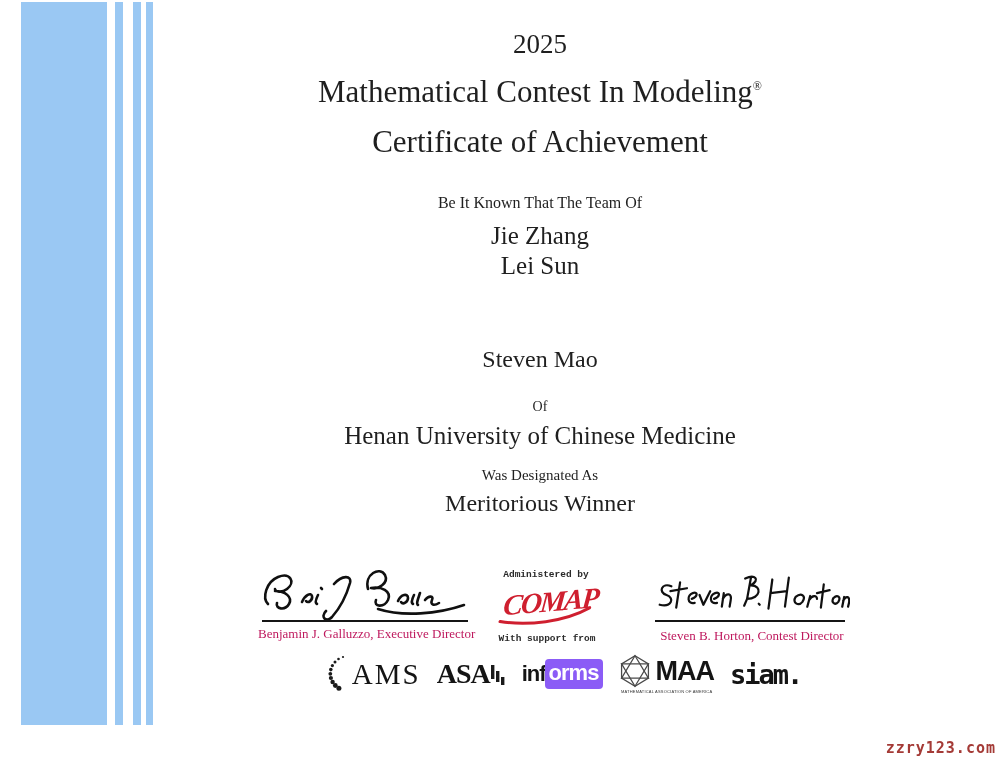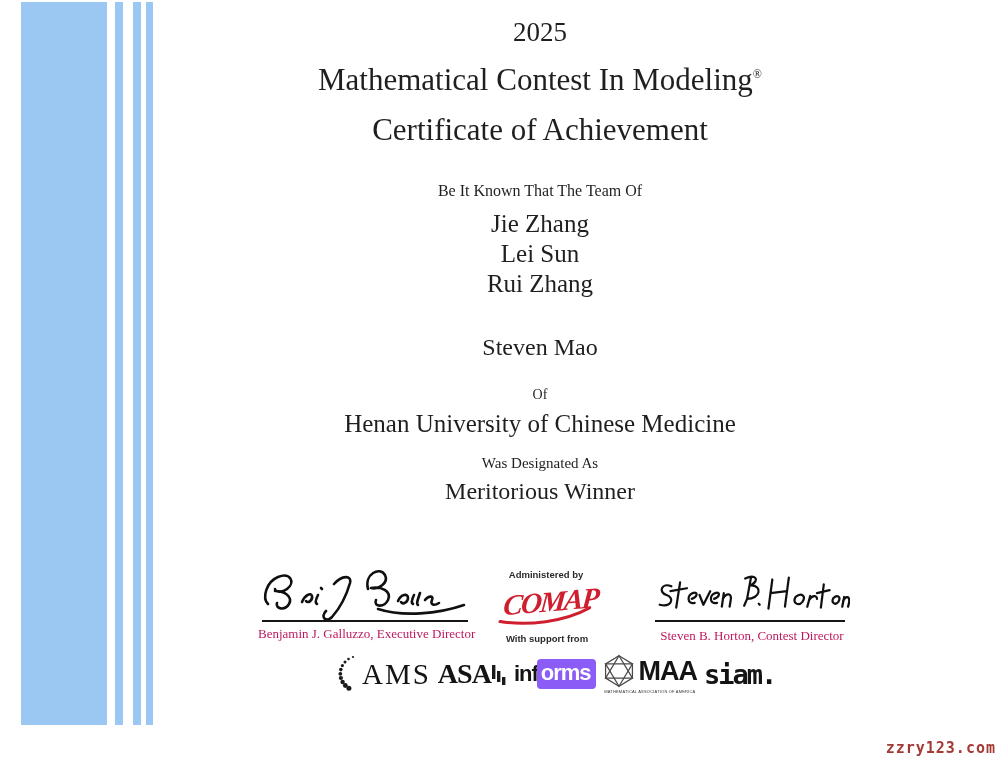--- a/index.html
+++ b/index.html
@@ -7,21 +7,21 @@
   .page{position:relative;width:1000px;height:762px;background:#ffffff;overflow:hidden;}
 
   
   .band{position:absolute;top:2px;height:723px;background:#9ac8f3;}
   .band-main{left:21px;width:86px;}
   .band-s1{left:115px;width:8px;}
   .band-s2{left:133px;width:8px;}
   .band-s3{left:146px;width:7px;}
 
   
-  .content{position:absolute;left:80px;top:0;width:920px;height:650px;}
+  .content{position:absolute;left:80px;top:12px;width:920px;height:650px;}
   .cline{position:absolute;left:0;right:0;text-align:center;white-space:nowrap;line-height:1.1;}
 
   .year{top:18px;font-size:27px;}
   .title{top:63px;font-size:31px;}
   .title .reg{font-size:12px;vertical-align:12px;}
   .subtitle{top:113px;font-size:31px;}
   .small-line{font-size:16px;}
   .team-intro{top:182px;}
   .member1{top:210px;font-size:25px;}
   .member2{top:240px;font-size:25px;}
@@ -30,26 +30,26 @@
   .advisor{top:334px;font-size:24px;}
   .of-label{top:387px;font-size:14px;}
   .institution{top:410px;font-size:25px;}
   .designation-intro{top:455px;font-size:15px;}
   .designation{top:478px;font-size:24px;}
 
   
   .sig-svg{position:absolute;}
   .sig-underline{position:absolute;height:2px;background:#151515;}
   .sig-caption{position:absolute;font-size:13px;text-align:center;white-space:nowrap;color:#be185d;}
-  .center-label{position:absolute;font-family:Liberation Sans, sans-serif;
+  .center-label{position:absolute;font-family:Liberation Mono, monospace;
     font-weight:bold;font-size:9.5px;color:#2a2a2a;text-align:center;white-space:nowrap;}
 
   
   .logos{position:absolute;left:336px;top:648px;width:455px;height:52px;
-    display:flex;align-items:center;justify-content:flex-start;gap:7px;color:#141414;}
+    display:flex;align-items:center;justify-content:center;gap:16px;color:#141414;}
   .logo-unit{display:flex;align-items:center;}
   .ams-text{font-family:"Liberation Serif",serif;font-size:29px;letter-spacing:2px;margin-left:2px;}
   .asa-text{font-family:"Liberation Serif",serif;font-size:28px;font-weight:600;letter-spacing:-1px;}
   .informs-unit{font-family:"Liberation Sans",sans-serif;font-weight:bold;}
   .informs-prefix{font-size:22px;letter-spacing:-1px;}
   .informs-box{background:#8b5cf6;color:#fff;font-size:22px;letter-spacing:-1px;
     padding:1px 5px 3px 4px;border-radius:4px;margin-left:-1px;}
   .maa-unit{display:flex;flex-direction:column;align-items:center;}
   .maa-row{display:flex;align-items:center;gap:4px;}
   .maa-text{font-family:"Liberation Sans",sans-serif;font-weight:bold;font-size:27px;letter-spacing:-1px;}
@@ -70,21 +70,20 @@
   <div class="band band-s3"></div>
 
   <div class="content">
     <div class="cline year">2025</div>
     <div class="cline title"><span>Mathematical Contest In Modeling</span><span class="reg">®</span></div>
     <div class="cline subtitle">Certificate of Achievement</div>
 
     <div class="cline small-line team-intro">Be It Known That The Team Of</div>
     <div class="cline member1">Jie Zhang</div>
     <div class="cline member2">Lei Sun</div>
-    <div class="cline member3">Rui Zhang</div>
 
     <div class="cline advisor">Steven Mao</div>
 
     <div class="cline of-label">Of</div>
     <div class="cline institution">Henan University of Chinese Medicine</div>
 
     <div class="cline designation-intro">Was Designated As</div>
     <div class="cline designation">Meritorious Winner</div>
   </div>
 

